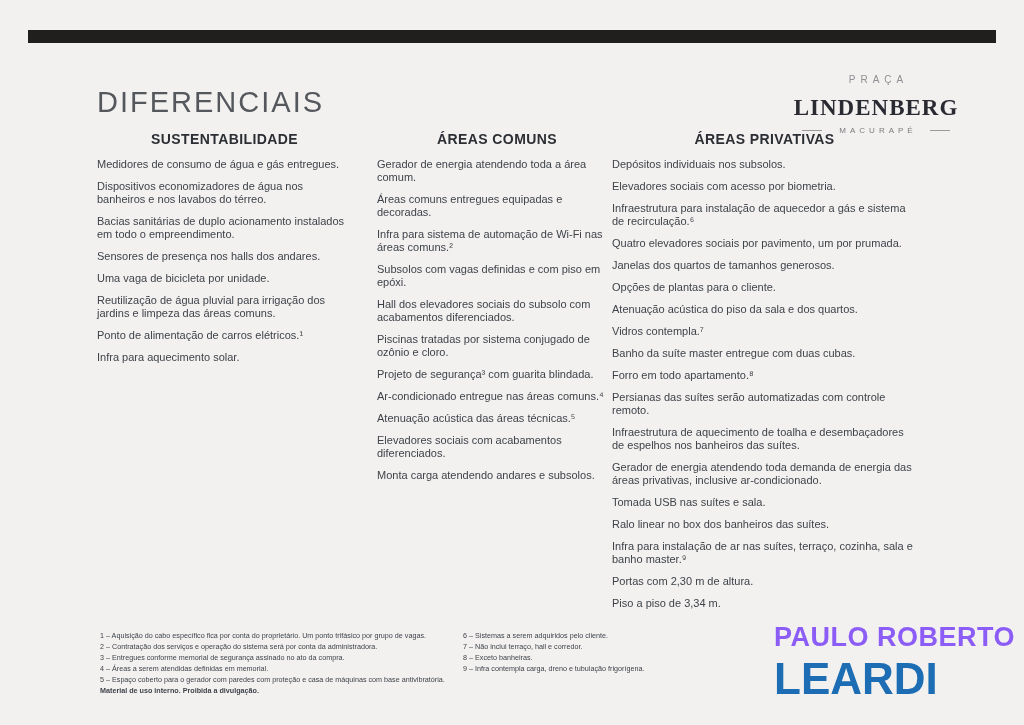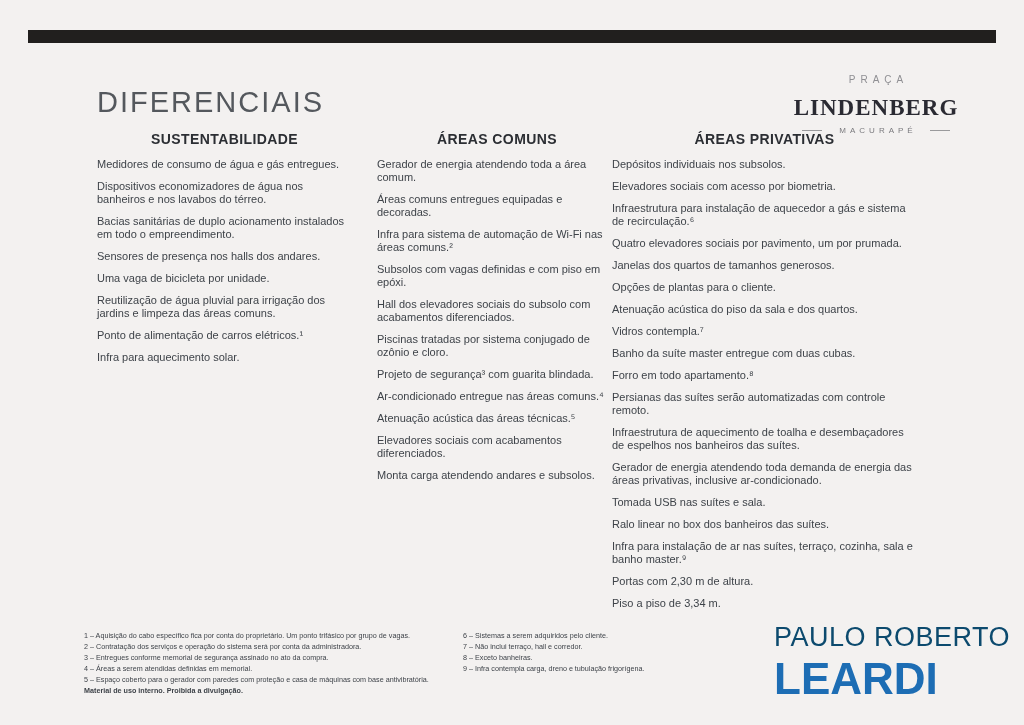--- a/index.html
+++ b/index.html
@@ -53,34 +53,34 @@
   .col h2 {
     font-size:14px; font-weight:bold; letter-spacing:0.4px;
     color:#2b2e33; line-height:16px; margin:0 0 11px 0;text-align:center;
   }
   .col p {
     font-size:11px; line-height:13px; color:#3e4349;
     margin:0 0 9px 0;
   }
 
   
-  .footnotes-left  { position:absolute; left:84px; top:630px; }
+  .footnotes-left  { position:absolute; left:100px; top:630px; }
   .footnotes-right { position:absolute; left:463px; top:630px; }
   .footnotes-left p, .footnotes-right p, .disclaimer {
     font-size:7.2px; line-height:11px; color:#3e4349; white-space:nowrap;
   }
   .disclaimer { font-weight:bold; }
 
   
   .agency {
     position:absolute; right:14px; top:622px; text-align:left; width:236px;
   }
   .agency-line1 {
-    font-size:27px; font-weight:normal; letter-spacing:0.5px;
-    color:#0c4a6e; line-height:30px; white-space:nowrap;
+    font-size:27px; font-weight:bold; letter-spacing:0.5px;
+    color:#8b5cf6; line-height:30px; white-space:nowrap;
   }
   .agency-line2 {
     font-size:44px; font-weight:800; letter-spacing:0px;
     color:#1d6db4; line-height:54px; margin-top:0px; white-space:nowrap;
   }
 </style>
 </head>
 <body>
 
 <div class="canvas">

